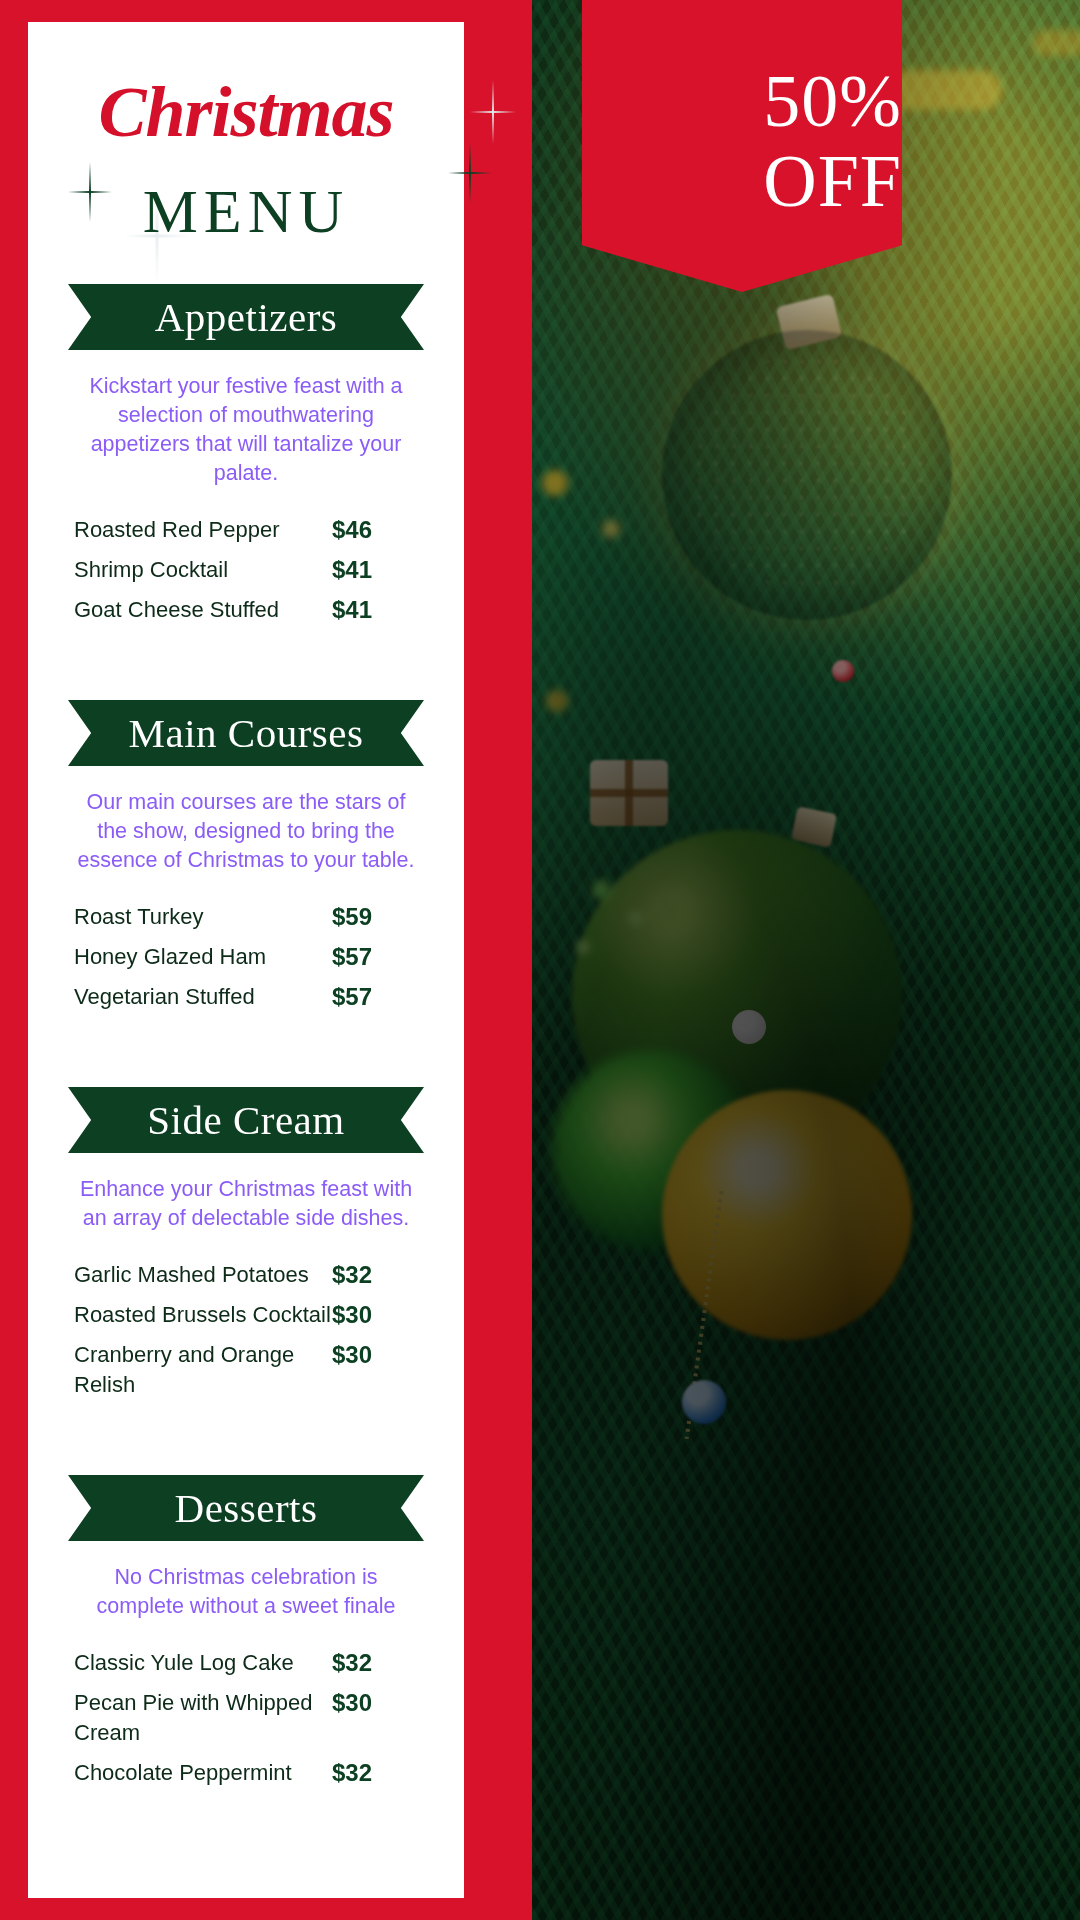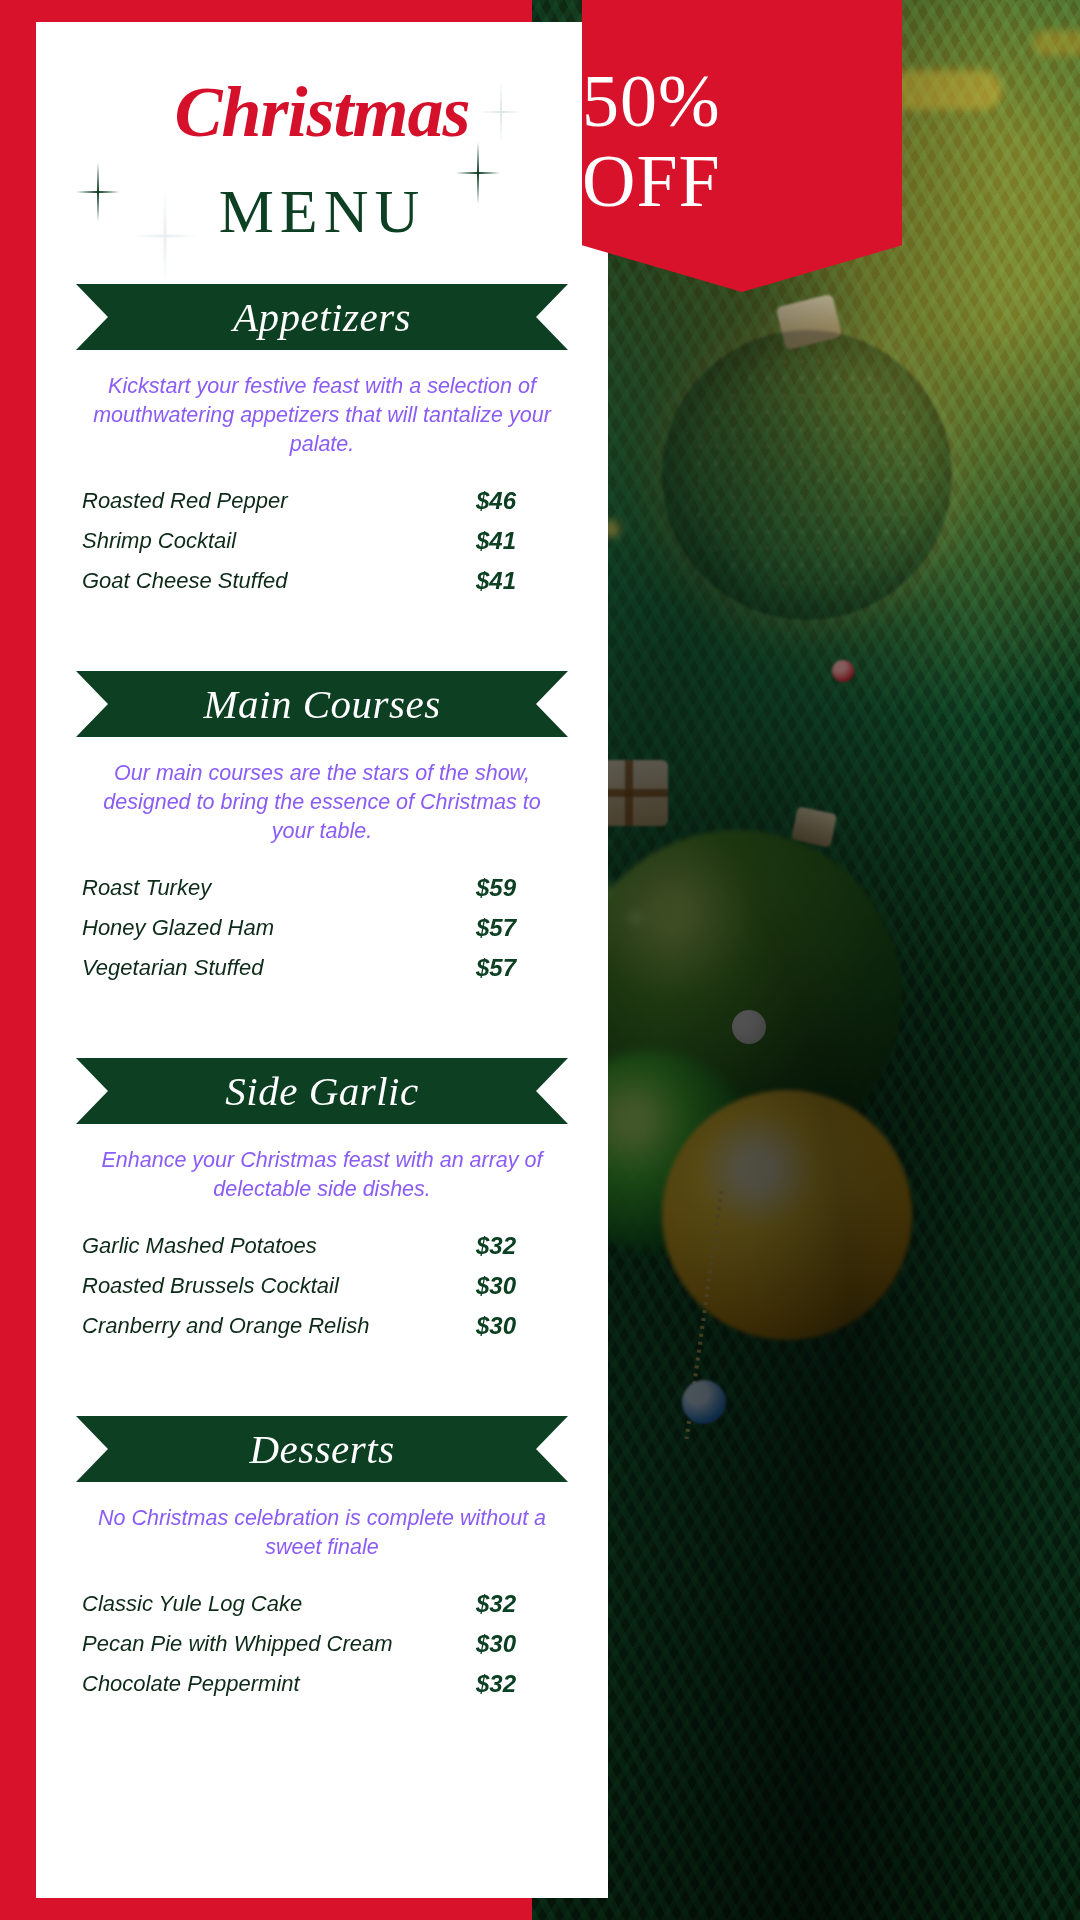--- a/index.html
+++ b/index.html
@@ -124,33 +124,33 @@
     background:linear-gradient(180deg,#efe2bb,#a89265); border-radius:5px;
     transform:rotate(12deg); filter:blur(1px);
   }
 
   
   #ribbon {
     position:absolute; left:582px; top:0; width:320px; height:292px;
     background:#d9122b;
     clip-path:polygon(0 0, 100% 0, 100% 84%, 50% 100%, 0 84%);
     color:#ffffff;
-    text-align:left;
+    text-align:right;
     z-index:5;
   }
   #ribbon .d-line1, #ribbon .d-line2 {
     font-family:"Liberation Serif", serif;
     font-size:74px; line-height:74px; font-weight:400; letter-spacing:1px;
   }
   #ribbon .d-line1 { margin-top:64px; }
   #ribbon .d-line2 { margin-top:6px; }
 
   
   #card {
-    position:absolute; left:36px; top:22px; width:572px; height:1876px;
+    position:absolute; left:28px; top:22px; width:436px; height:1876px;
     background:#ffffff;
     z-index:3;
   }
 
   
   #header { position:relative; height:250px; }
   .script {
     position:absolute; left:0; right:0; top:54px;
     text-align:center;
     font-family:"Liberation Serif", serif;
@@ -191,21 +191,21 @@
   }
   .ribbon-band .band-label {
     position:absolute; inset:0;
     display:flex; align-items:center; justify-content:center;
     color:#ffffff;
     font-family:"Liberation Serif", serif;
     font-size:41px; line-height:41px;
     letter-spacing:.5px;
   }
 
-  .section { padding:12px;font-style:italic; }
+  .section { padding:12px; }
   .sec-desc {
     margin:22px 36px 0 36px;
     text-align:center;
     color:#8b5cf6;
     font-size:21.5px;
     line-height:29px;
   }
   .items { margin:22px 34px 0 34px; }
   .row {
     display:flex; align-items:flex-start;
@@ -334,21 +334,21 @@
         <div class="price">$57</div>
       </div>
     </div>
   </div>
 
   <div class="gap"></div>
 
   <div class="section">
     <div class="ribbon-band">
       <div class="band"></div>
-      <div class="band-label">Side Garlic</div>
+      <div class="band-label">Side Cream</div>
     </div>
     <div class="sec-desc">Enhance your Christmas feast with an array of delectable side dishes.</div>
     <div class="items">
       <div class="row">
         <div class="name">Garlic Mashed Potatoes</div>
         <div class="price">$32</div>
       </div>
       <div class="row">
         <div class="name">Roasted Brussels Cocktail</div>
         <div class="price">$30</div>

